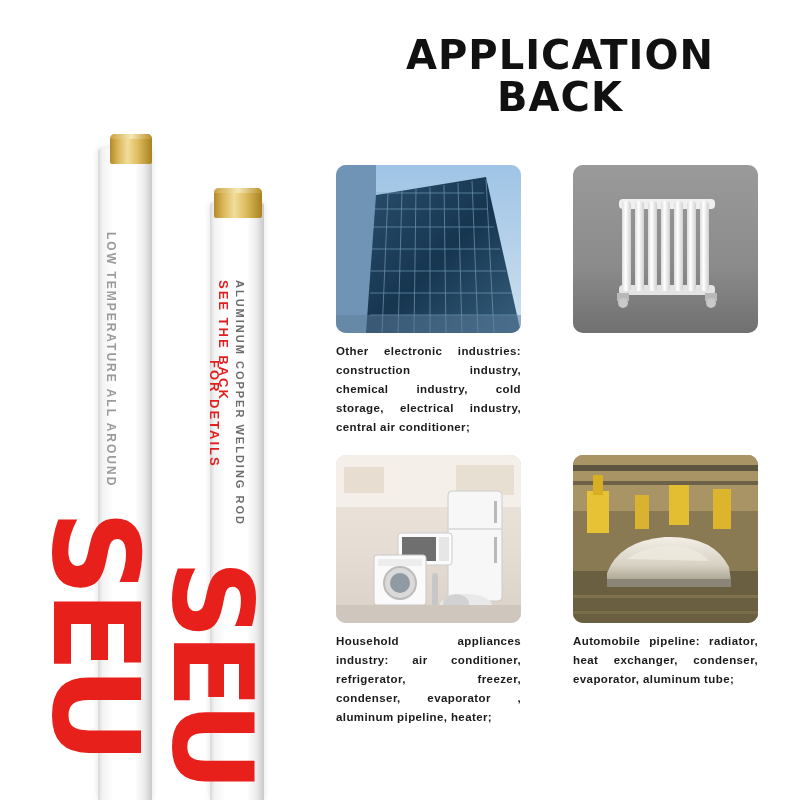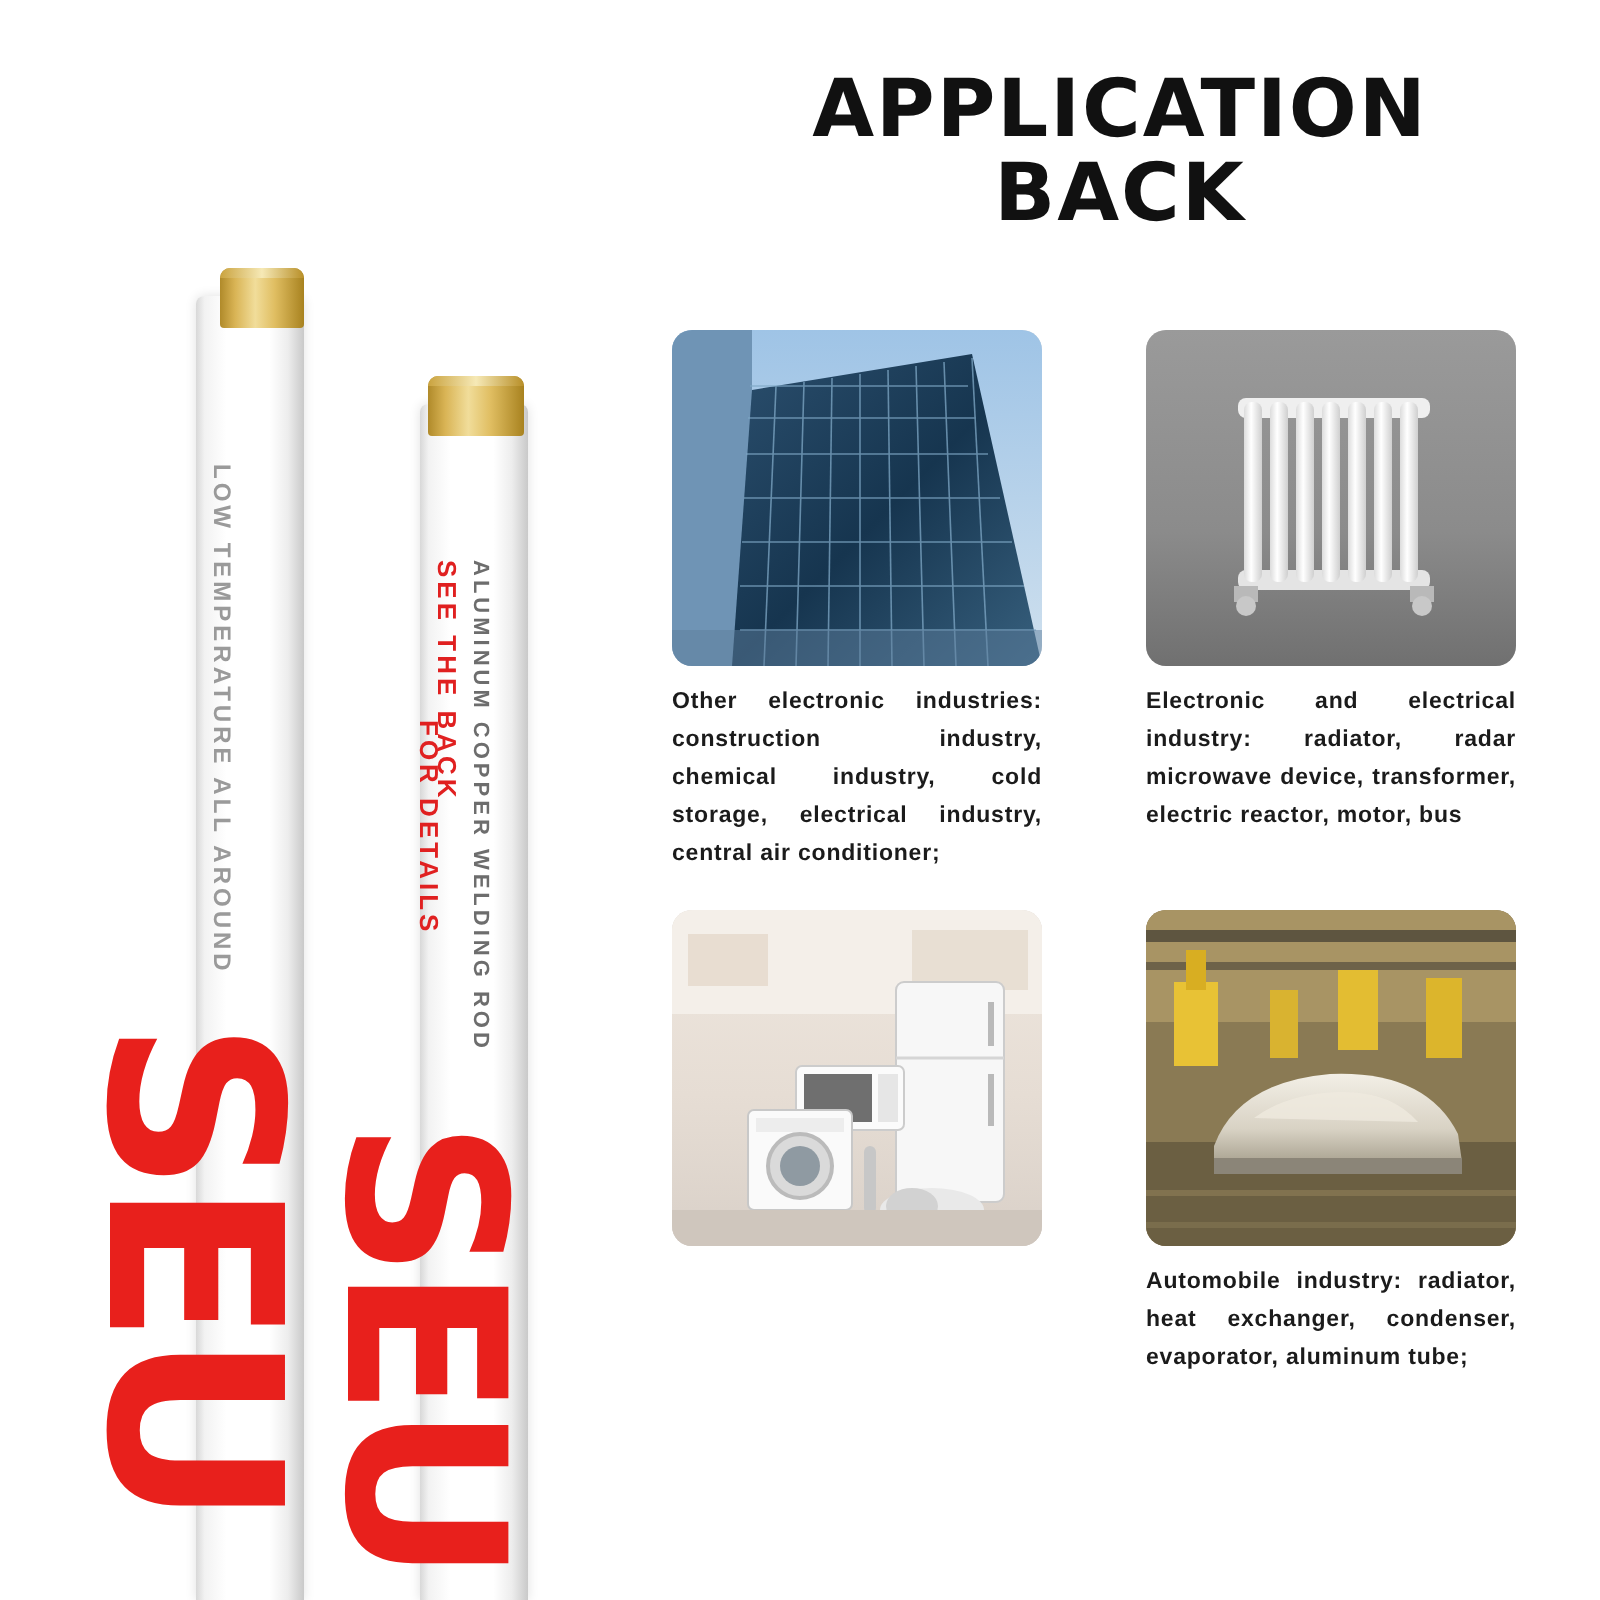--- a/index.html
+++ b/index.html
@@ -226,21 +226,20 @@
               <rect x="114" y="36" width="9" height="90" rx="4"></rect>
               <rect x="127" y="36" width="9" height="90" rx="4"></rect>
             </g>
             <rect x="44" y="128" width="12" height="8" fill="#b9b9b9"></rect>
             <rect x="132" y="128" width="12" height="8" fill="#b9b9b9"></rect>
             <circle cx="50" cy="138" r="5" fill="#c8c8c8"></circle>
             <circle cx="138" cy="138" r="5" fill="#c8c8c8"></circle>
           </g>
         </svg>
       </div>
-      <div class="caption">Electronic and electrical industry: radiator, radar microwave device, transformer, electric reactor, motor, bus</div>
     </div>
 
     <div class="card">
       <div class="thumb">
         <svg viewBox="0 0 185 168" preserveAspectRatio="none">
           <defs>
             <linearGradient id="bg3" x1="0" y1="0" x2="0" y2="1">
               <stop offset="0%" stop-color="#efe7df"></stop>
                 <stop offset="55%" stop-color="#e6ddd4"></stop>
                 <stop offset="100%" stop-color="#d9d0c8"></stop>
@@ -264,20 +263,21 @@
           <circle cx="64" cy="128" r="16" fill="#dadada" stroke="#bbb" stroke-width="2"></circle>
           <circle cx="64" cy="128" r="10" fill="#8f9aa2"></circle>
           <rect x="42" y="104" width="44" height="7" fill="#ededed"></rect>
 
           <ellipse cx="130" cy="150" rx="26" ry="11" fill="#e9e9e9"></ellipse>
           <ellipse cx="120" cy="148" rx="13" ry="9" fill="#d2d2d2"></ellipse>
           <rect x="96" y="118" width="6" height="34" rx="3" fill="#c7c7c7"></rect>
           <rect x="0" y="150" width="185" height="18" fill="#cfc6bd"></rect>
         </svg>
       </div>
+      <div class="caption">Household appliances industry: air conditioner, refrigerator, freezer, condenser, evaporator , aluminum pipeline, heater;</div>
     </div>
 
     <div class="card">
       <div class="thumb">
         <svg viewBox="0 0 185 168" preserveAspectRatio="none">
           <defs>
             <linearGradient id="bg4" x1="0" y1="0" x2="0" y2="1">
               <stop offset="0%" stop-color="#c2a96b"></stop>
                 <stop offset="45%" stop-color="#a8studio"></stop>
                 <stop offset="100%" stop-color="#6d5f44"></stop>
@@ -303,17 +303,17 @@
           <rect x="62" y="40" width="14" height="34" fill="#d9b330"></rect>
 
           <path d="M34 118 Q46 86 92 82 Q140 80 156 112 L158 126 L34 128 Z" fill="url(#car)"></path>
           <path d="M54 104 Q70 92 96 91 Q122 90 136 106 Z" fill="#efeade" opacity="0.8"></path>
           <rect x="34" y="124" width="124" height="8" fill="#8b8578"></rect>
 
           <rect x="0" y="140" width="185" height="3" fill="#8f7f58" opacity="0.6"></rect>
           <rect x="0" y="156" width="185" height="3" fill="#8f7f58" opacity="0.45"></rect>
         </svg>
       </div>
-      <div class="caption">Automobile industry: radiator, heat exchanger, condenser, evaporator, aluminum tube;</div>
+      <div class="caption">Automobile pipeline: radiator, heat exchanger, condenser, evaporator, aluminum tube;</div>
     </div>
 
   </div>
 </div>
 
 </body></html>

